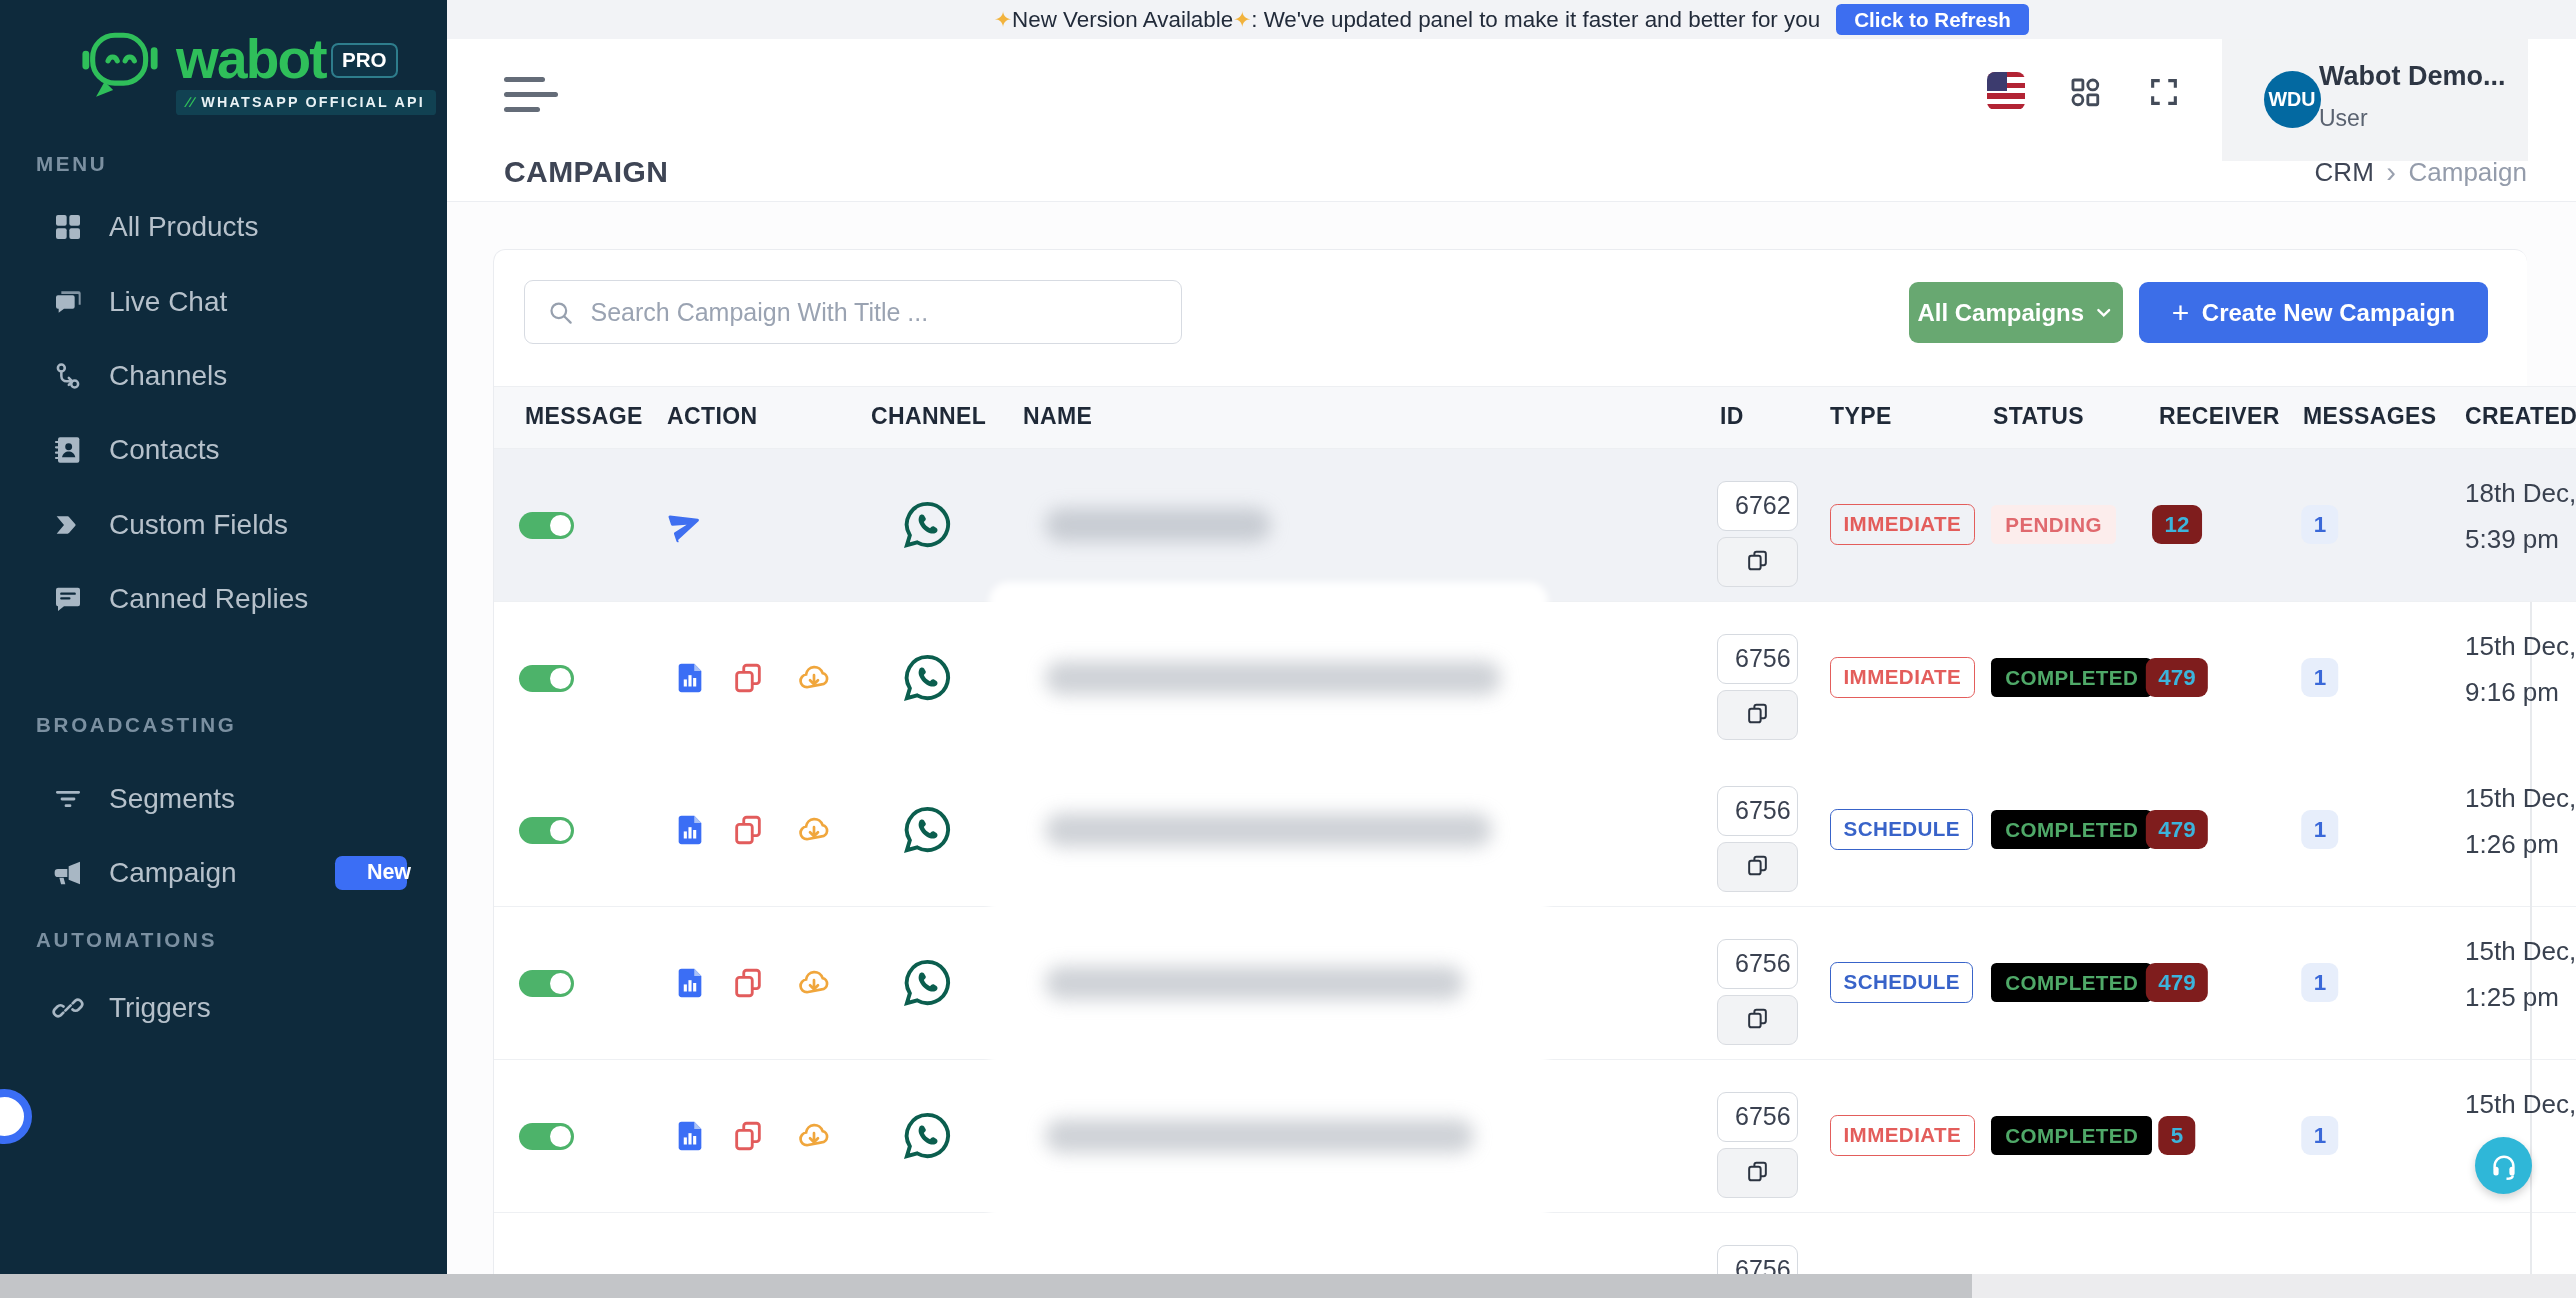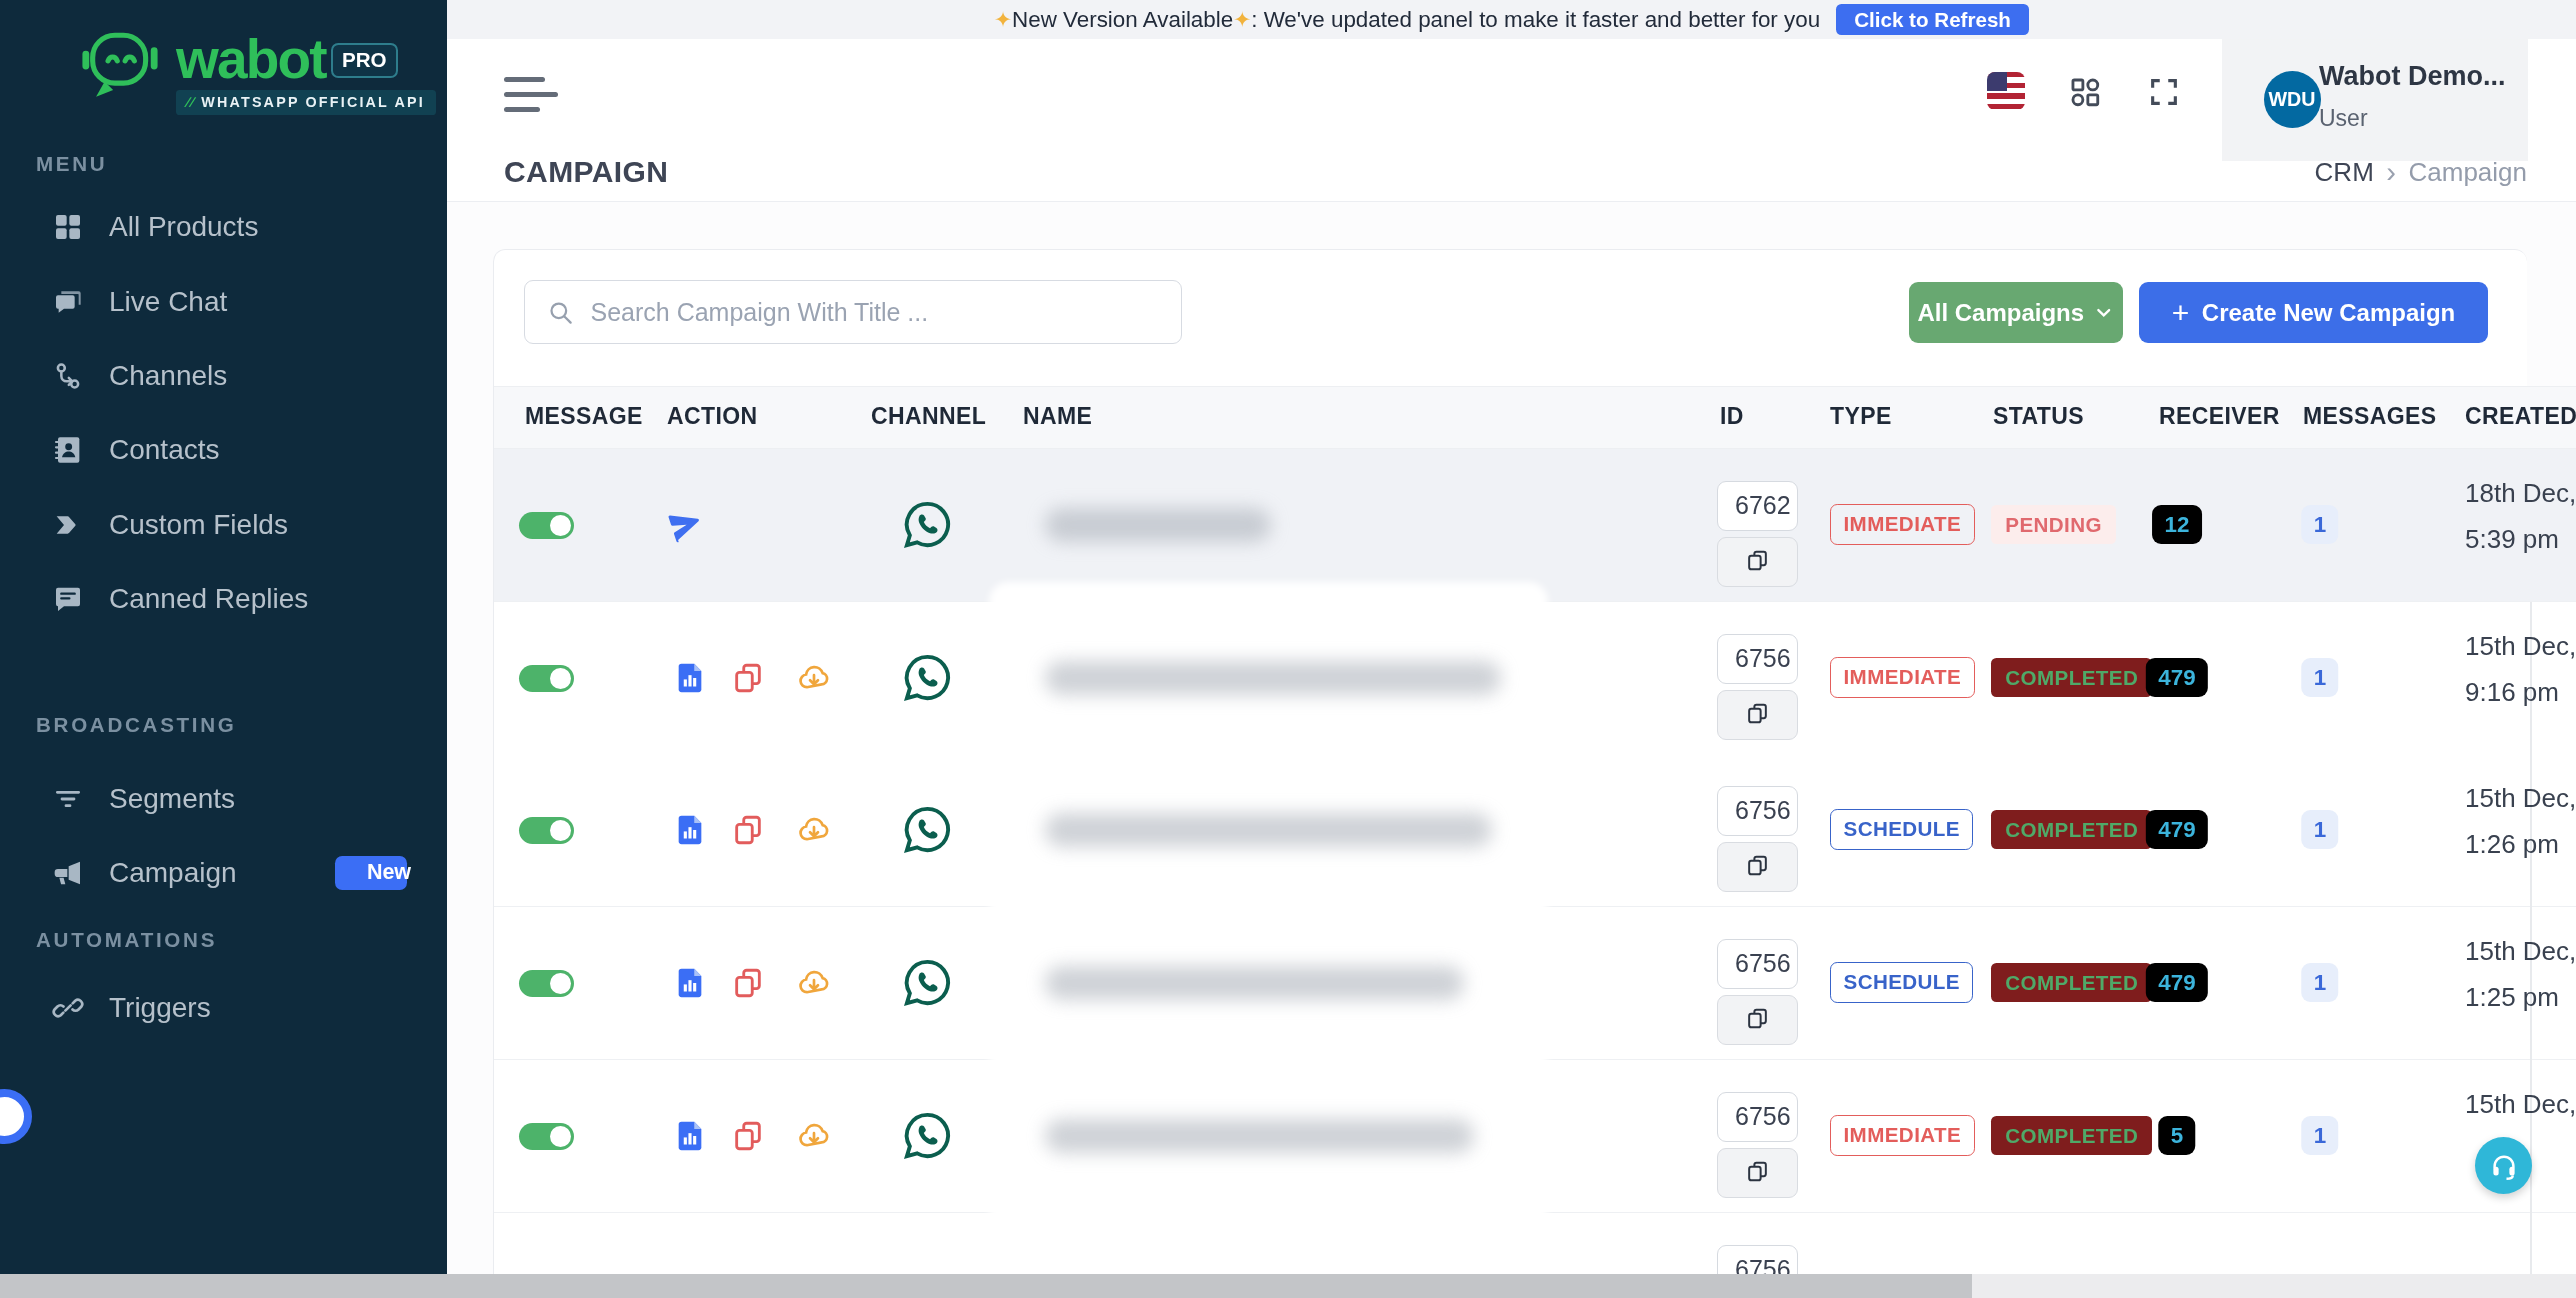--- a/index.html
+++ b/index.html
@@ -71,23 +71,23 @@
   .wa svg { width:55px; height:55px; display:block; }
   .name-blob { position:absolute; left:551px; top:59px; height:34px; border-radius:17px; background:#a7adb6; filter:blur(9px); opacity:.55; }
   .id-box { position:absolute; left:1223px; top:32px; width:81px; height:50px; background:#fff; border:1.8px solid #d6dae0; border-radius:9px; font-size:25px; color:#3a4150; line-height:47px; padding-left:17px; overflow:hidden; white-space:nowrap; cursor:text; }
   .copy-btn { position:absolute; left:1223px; top:88px; width:81px; height:50px; background:#f2f3f5; border:1.8px solid #d9dce1; border-radius:9px; display:flex; align-items:center; justify-content:center; cursor:pointer; }
   .copy-btn svg { width:25px; height:25px; }
   .type-badge { position:absolute; left:1336px; top:55px; height:41px; line-height:38px; padding:0 12.5px; border:1.8px solid; border-radius:7.2px; font-size:20.6px; font-weight:700; letter-spacing:0.4px; background:transparent; }
   .type-IMMEDIATE { color:#e35d5b; border-color:#e35d5b; }
   .type-SCHEDULE { color:#3863c9; border-color:#3863c9; }
   .status-badge { position:absolute; left:1497px; top:56px; height:39px; line-height:39px; padding:0 14.3px; border-radius:5.4px; font-size:20.6px; font-weight:700; letter-spacing:0.4px; }
   .st-PENDING { color:#e0696e; background:#fcedec; }
-  .st-COMPLETED { color:#4fa968; background:#7f1d1d; }
+  .st-COMPLETED { color:#4fa968; background:#000000; }
   .num-badge { position:absolute; top:56px; height:39px; line-height:39px; padding:0 12.5px; border-radius:9px; font-size:22.4px; font-weight:700; transform:translateX(-50%); }
-  .recv { left:1683px; color:#3cb4dc; background:#000000; }
+  .recv { left:1683px; color:#3cb4dc; background:#7f1d1d; }
   .msgs { left:1826px; color:#3a68d8; background:#e7eefb; }
   .cdate { position:absolute; left:1971px; top:29px; font-size:26px; color:#39414f; white-space:nowrap; z-index:2; }
   .ctime { position:absolute; left:1971px; top:75px; font-size:26px; color:#39414f; white-space:nowrap; z-index:2; }
   .pill { position:absolute; left:495px; width:559px; height:39px; background:rgba(255,255,255,.97); border-radius:19.7px; filter:blur(3.6px); z-index:3; }
   .vline { position:absolute; left:2036px; top:352px; width:1.8px; height:674px; background:#e8eaed; z-index:1; }
 
   
   .chat-widget { position:absolute; left:2475px; top:1137px; width:57px; height:57px; border-radius:50%; background:#2fb7d8; display:flex; align-items:center; justify-content:center; z-index:35; cursor:pointer; box-shadow:0 3.6px 9px rgba(0,0,0,.18); }
   .chat-widget svg { width:30px; height:30px; }
   .ring-widget { position:absolute; left:-23px; top:1089px; width:55px; height:55px; border-radius:50%; background:#fff; border:8px solid #3b6ef5; z-index:30; cursor:pointer; }

